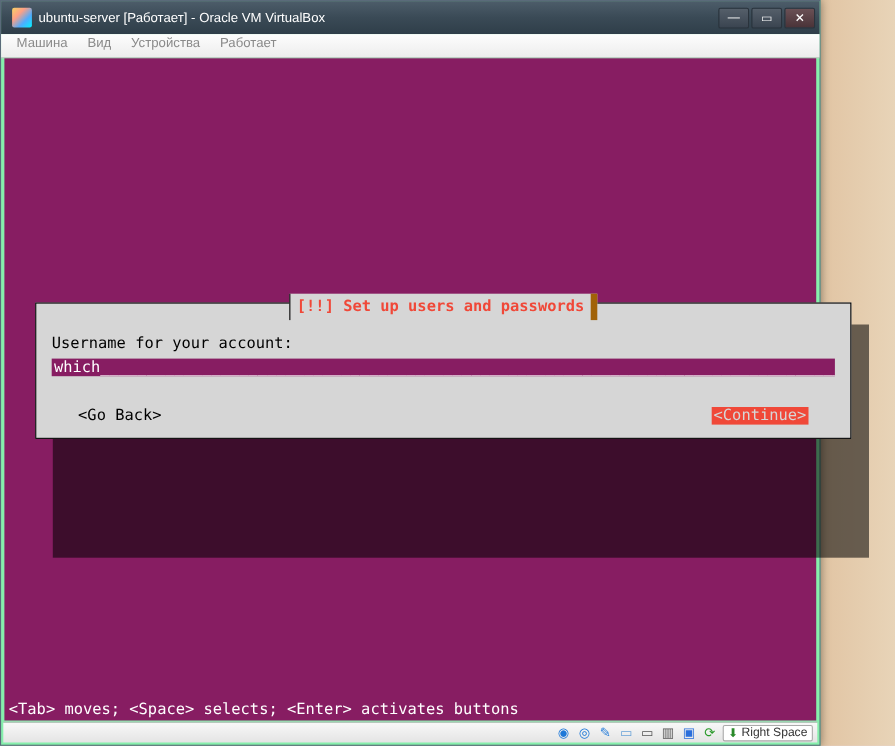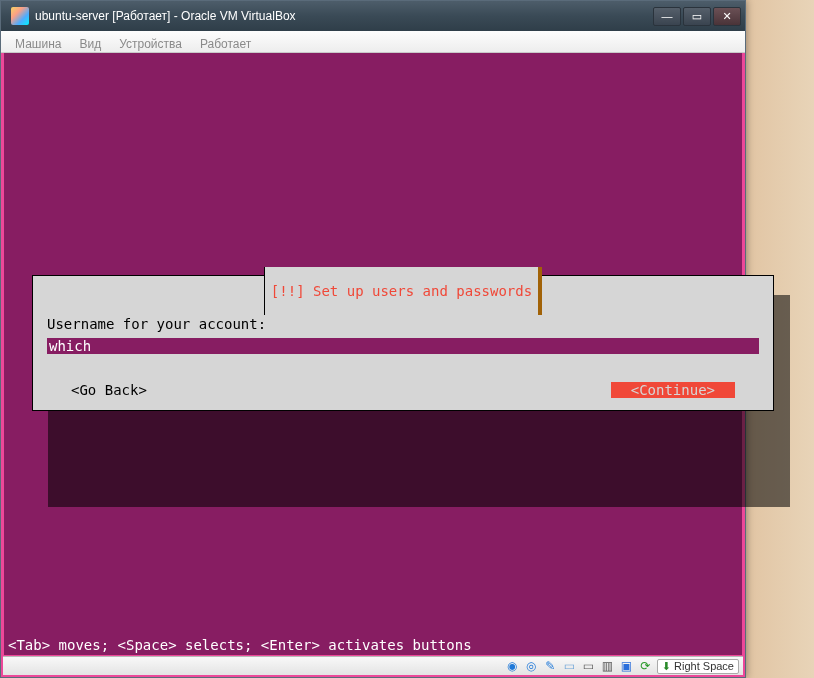--- a/index.html
+++ b/index.html
@@ -11,21 +11,21 @@
     background: linear-gradient(to right, #d4b896, #c49878, #8a5640, #d4a67a, #e8d4b8);
     overflow: hidden;
     position: relative;
   }
   .window {
     position: absolute;
     top: 0;
     left: 0;
     width: 746px;
     height: 678px;
-    background: #ec4899;
+    background: #86efac;
     border: 1px solid #5a6b7a;
     box-shadow: 0 0 8px rgba(0,0,0,0.4);
   }
   .titlebar {
     height: 30px;
     background: linear-gradient(to bottom, #4d5d6a 0%, #3a4a56 50%, #2f3e49 100%);
     display: flex;
     align-items: center;
     padding: 0 4px;
     color: #fff;
@@ -47,21 +47,21 @@
     display: flex; align-items: center; justify-content: center;
     font-size: 11px;
     cursor: pointer;
   }
   .win-btn.close { background: linear-gradient(to bottom,#6a5055,#4a3338); }
   .menubar {
     height: 22px;
     background: linear-gradient(to bottom,#fdfdfd,#ededed);
     border-bottom: 1px solid #c9c9c9;
     display: flex;
-    align-items: flex-start;
+    align-items: flex-end;
     padding: 4px 6px;
     gap: 2px;
   }
   .menubar .menu-item {
     padding: 2px 8px;
     color: #8a8a8a;
     cursor: pointer;
     font-size: 12px;
   }
   .vm-area {
@@ -97,25 +97,25 @@
   }
   .dialog-title-row {
     position: absolute;
     top: -9px;
     left: 0; right: 0;
     text-align: center;
   }
   .dialog-title {
     display: inline-block;
     background: #d6d6d6;
-    padding: 16px 6px;
+    padding: 4px 6px;
     border-left: 1px solid #000;
-    border-right: 4px solid #a16207;
+    border-right: 6px solid #a16207;
     color: #f04838;
-    font-weight: normal;
+    font-weight: bold;
   }
   .dialog-body {
     color: #000;
     margin-top: 6px;
     white-space: pre-wrap;
   }
   .input-row {
     margin-top: 6px;
     background: #871d62;
     color: #fff;
@@ -126,21 +126,21 @@
   .nav-row {
     display: flex;
     justify-content: space-between;
     margin-top: 28px;
     padding: 0 24px 0 24px;
     color: #000;
   }
   .continue-btn {
     background: #f04838;
     color: #d6d6d6;
-    padding: 0 20px;
+    padding: 0 2px;
   }
   .hint-bar {
     position: absolute;
     left: 4px;
     bottom: 2px;
     color: #fff;
   }
   .statusbar {
     position: absolute;
     left: 2px; right: 2px; bottom: 2px;
@@ -193,21 +193,21 @@
   </div>
 
   <div class="vm-area terminal">
 
     <div class="dialog-shadow"></div>
 
     <div class="dialog">
       <div class="dialog-title-row">
         <span class="dialog-title">[!!] Set up users and passwords</span>
       </div>
-      <div class="dialog-body" style="margin-top:28px;">Username for your account:</div>
+      <div class="dialog-body" style="margin-top:16px;">Username for your account:</div>
       <div class="input-row"><span>which</span><span>___________________________________________________________________________________________</span></div>
       <div class="nav-row">
         <span>&lt;Go Back&gt;</span>
         <span class="continue-btn">&lt;Continue&gt;</span>
       </div>
     </div>
 
     <div class="hint-bar terminal">&lt;Tab&gt; moves; &lt;Space&gt; selects; &lt;Enter&gt; activates buttons</div>
   </div>
 

